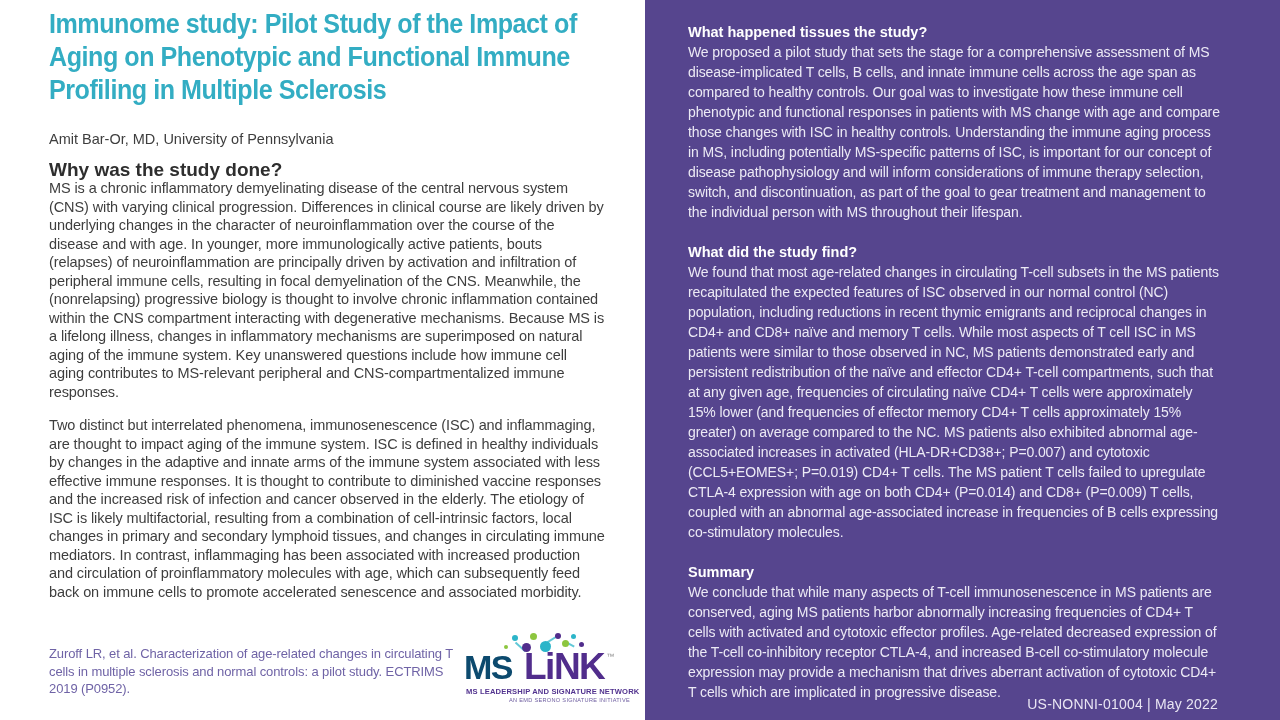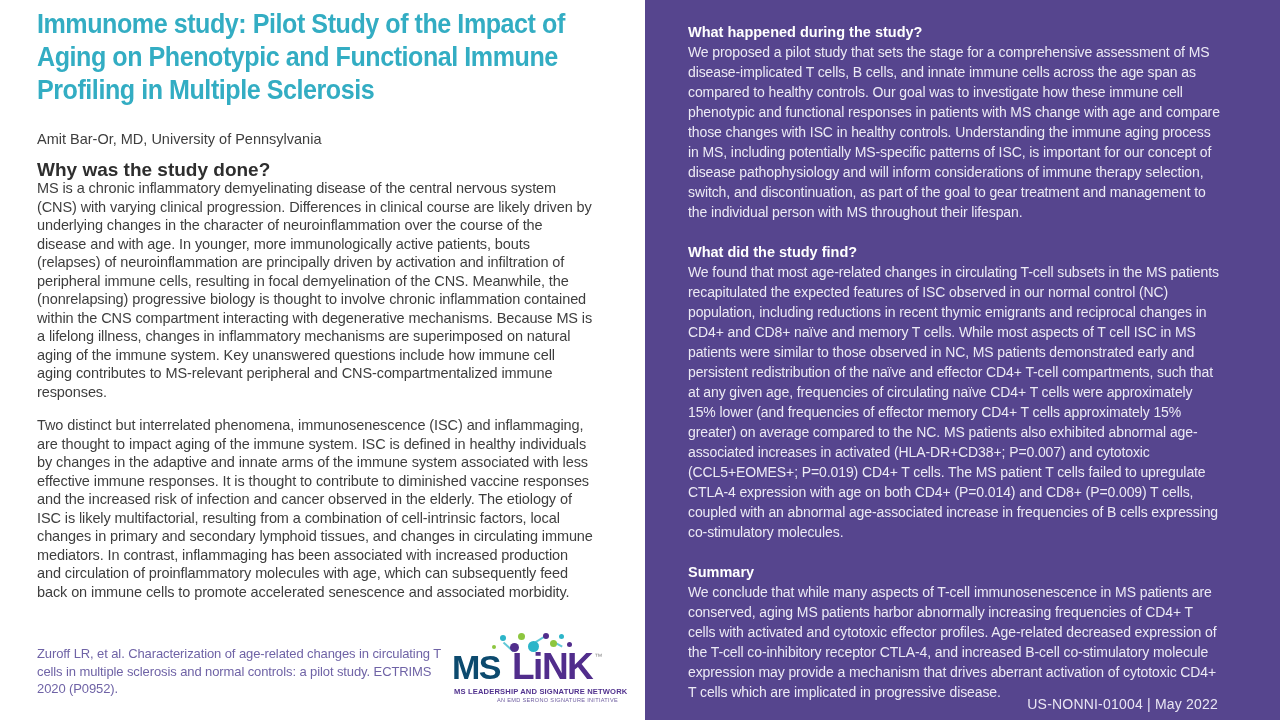--- a/index.html
+++ b/index.html
@@ -1,21 +1,21 @@
 <!DOCTYPE html>
 <html><head>
 <meta charset="utf-8">
 <style>
   * { margin:0; padding:0; box-sizing:border-box; }
   html,body { width:1280px; height:720px; }
   body { font-family:"Liberation Sans", sans-serif; background:#fff; }
   .page { position:relative; width:1280px; height:720px; overflow:hidden; background:#ffffff; }
 
   
-  .left-col { position:absolute; left:0; top:0; width:645px; height:720px; background:#ffffff; overflow:hidden; }
+  .left-col { position:absolute; left:12px; top:0; width:645px; height:720px; background:#ffffff; overflow:hidden; }
   .left-inner { position:absolute; left:37px; top:8px; width:556px; }
   .title { color:#33adc3; font-weight:bold; font-size:27px; line-height:33px; letter-spacing:-0.5px;
            white-space:nowrap; transform:scaleX(0.93); transform-origin:left top; }
   .pi-block { margin-top:23px; }
   .pi-label { font-size:14.5px; font-weight:bold; color:#2e2e2e; line-height:19px; }
   .pi-name  { font-size:14.5px; color:#3e3e3e; line-height:19px; }
   .h2 { margin-top:11px; font-size:19px; font-weight:bold; color:#2e2e2e; line-height:19px; }
   .body-p { font-size:14.5px; color:#3e3e3e; line-height:18.5px; letter-spacing:-0.1px; }
   .gap-p { margin-top:15px; }
 
@@ -62,21 +62,21 @@
 
       <div class="pi-block">
         <div class="pi-name">Amit Bar-Or, MD, University of Pennsylvania</div>
       </div>
 
       <div class="h2">Why was the study done?</div>
       <p class="body-p">MS is a chronic inflammatory demyelinating disease of the central nervous system (CNS) with varying clinical progression. Differences in clinical course are likely driven by underlying changes in the character of neuroinflammation over the course of the disease and with age. In younger, more immunologically active patients, bouts (relapses) of neuroinflammation are principally driven by activation and infiltration of peripheral immune cells, resulting in focal demyelination of the CNS. Meanwhile, the (nonrelapsing) progressive biology is thought to involve chronic inflammation contained within the CNS compartment interacting with degenerative mechanisms. Because MS is a lifelong illness, changes in inflammatory mechanisms are superimposed on natural aging of the immune system. Key unanswered questions include how immune cell aging contributes to MS-relevant peripheral and CNS-compartmentalized immune responses.</p>
       <p class="body-p gap-p">Two distinct but interrelated phenomena, immunosenescence (ISC) and inflammaging, are thought to impact aging of the immune system. ISC is defined in healthy individuals by changes in the adaptive and innate arms of the immune system associated with less effective immune responses. It is thought to contribute to diminished vaccine responses and the increased risk of infection and cancer observed in the elderly. The etiology of ISC is likely multifactorial, resulting from a combination of cell-intrinsic factors, local changes in primary and secondary lymphoid tissues, and changes in circulating immune mediators. In contrast, inflammaging has been associated with increased production and circulation of proinflammatory molecules with age, which can subsequently feed back on immune cells to promote accelerated senescence and associated morbidity.</p>
     </div>
 
-    <p class="citation">Zuroff LR, et al. Characterization of age-related changes in circulating T cells in multiple sclerosis and normal controls: a pilot study. ECTRIMS 2020 (P0952).</p>
+    <p class="citation">Zuroff LR, et al. Characterization of age-related changes in circulating T cells in multiple sclerosis and normal controls: a pilot study. ECTRIMS 2019 (P0952).</p>
 
     <div class="logo">
       <div class="logo-dots">
         <span class="dline" style="left:50px;top:15px;width:13px;transform:rotate(42deg);"></span>
         <span class="dline" style="left:80px;top:8px;width:14px;transform:rotate(-32deg);"></span>
         <span class="dline" style="left:100px;top:12px;width:11px;transform:rotate(28deg);"></span>
         <span class="dot dot-purple" style="left:58px;top:12px;width:9px;height:9px;"></span>
         <span class="dot dot-green" style="left:66px;top:2px;width:7px;height:7px;"></span>
         <span class="dot dot-teal" style="left:76px;top:10px;width:11px;height:11px;"></span>
         <span class="dot dot-purple" style="left:91px;top:2px;width:6px;height:6px;"></span>
@@ -92,21 +92,21 @@
           <span class="logo-tm">™</span>
       </div>
       <div class="logo-tagline">MS LEADERSHIP AND SIGNATURE NETWORK</div>
       <div class="logo-subtag">AN EMD SERONO SIGNATURE INITIATIVE</div>
     </div>
   </div>
 
   <div class="right-col">
     <div class="right-inner">
       <div class="r-section">
-        <div class="h3">What happened during the study?</div>
+        <div class="h3">What happened tissues the study?</div>
         <p class="r-body">We proposed a pilot study that sets the stage for a comprehensive assessment of MS disease-implicated T cells, B cells, and innate immune cells across the age span as compared to healthy controls. Our goal was to investigate how these immune cell phenotypic and functional responses in patients with MS change with age and compare those changes with ISC in healthy controls. Understanding the immune aging process in MS, including potentially MS-specific patterns of ISC, is important for our concept of disease pathophysiology and will inform considerations of immune therapy selection, switch, and discontinuation, as part of the goal to gear treatment and management to the individual person with MS throughout their lifespan.</p>
       </div>
       <div class="r-section">
         <div class="h3">What did the study find?</div>
         <p class="r-body">We found that most age-related changes in circulating T-cell subsets in the MS patients recapitulated the expected features of ISC observed in our normal control (NC) population, including reductions in recent thymic emigrants and reciprocal changes in CD4+ and CD8+ naïve and memory T cells. While most aspects of T cell ISC in MS patients were similar to those observed in NC, MS patients demonstrated early and persistent redistribution of the naïve and effector CD4+ T-cell compartments, such that at any given age, frequencies of circulating naïve CD4+ T cells were approximately 15% lower (and frequencies of effector memory CD4+ T cells approximately 15% greater) on average compared to the NC. MS patients also exhibited abnormal age-associated increases in activated (HLA-DR+CD38+; P=0.007) and cytotoxic (CCL5+EOMES+; P=0.019) CD4+ T cells. The MS patient T cells failed to upregulate CTLA-4 expression with age on both CD4+ (P=0.014) and CD8+ (P=0.009) T cells, coupled with an abnormal age-associated increase in frequencies of B cells expressing co-stimulatory molecules.</p>
       </div>
       <div class="r-section">
         <div class="h3">Summary</div>
         <p class="r-body">We conclude that while many aspects of T-cell immunosenescence in MS patients are conserved, aging MS patients harbor abnormally increasing frequencies of CD4+ T cells with activated and cytotoxic effector profiles. Age-related decreased expression of the T-cell co-inhibitory receptor CTLA-4, and increased B-cell co-stimulatory molecule expression may provide a mechanism that drives aberrant activation of cytotoxic CD4+ T cells which are implicated in progressive disease.</p>
       </div>

